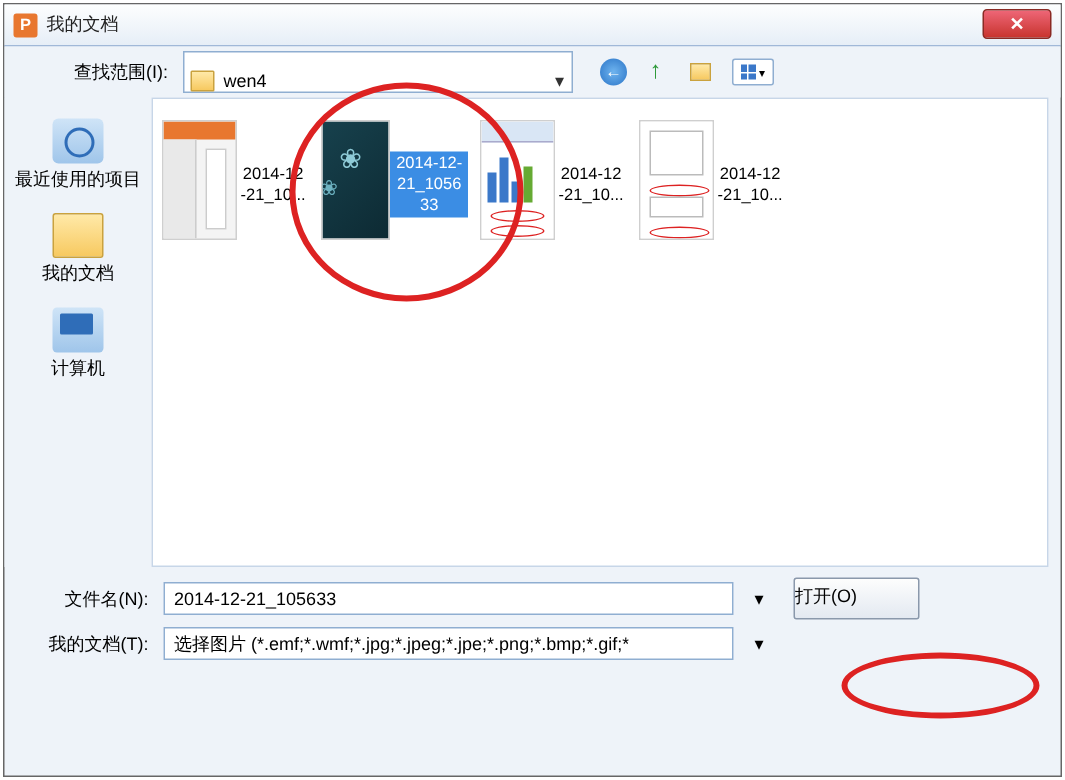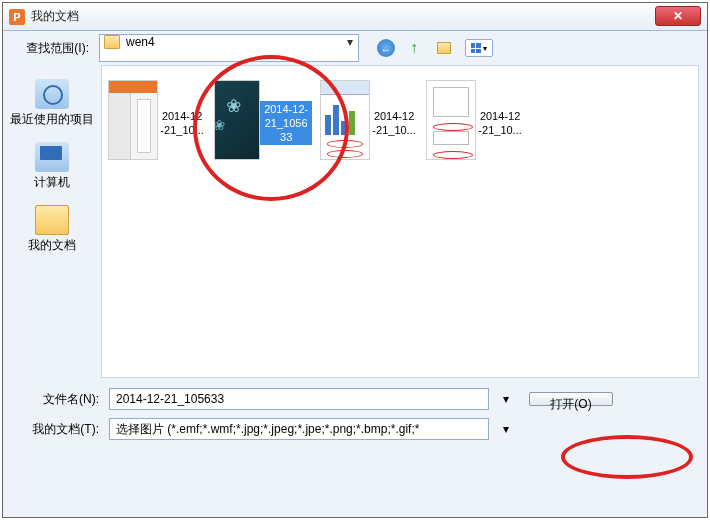--- a/index.html
+++ b/index.html
@@ -2,23 +2,23 @@
 <html><head>
 <meta charset="utf-8">
 <style>
 *{box-sizing:border-box;margin:0;padding:0;font-family:"Microsoft YaHei","SimSun",sans-serif;font-size:12px}
 body{background:#fff}
 .dialog{width:706px;height:516px;border:1px solid #666;position:relative;background:#eef3f9;margin:2px}
 .titlebar{height:28px;background:linear-gradient(#fdfefe,#e6eef7);display:flex;align-items:center;border-bottom:1px solid #a0b8d8}
 .titlebar .icon{width:16px;height:16px;margin:0 6px;background:#e8772f;border-radius:2px;display:flex;align-items:center;justify-content:center;color:#fff;font-weight:bold;font-size:11px}
 .titlebar .title{flex:1;color:#222}
 .closebtn{width:46px;height:20px;background:linear-gradient(#e67,#c8342e);border:1px solid #8a2a24;border-radius:3px;margin-right:6px;margin-top:-2px;display:flex;align-items:center;justify-content:center;color:#fff;font-weight:bold;cursor:pointer}
-.toolbar{height:34px;display:flex;align-items:center;padding:0 4px;background:#eef3f9}
+.toolbar{height:34px;display:flex;align-items:center;padding:0 27px;background:#eef3f9}
 .toolbar .lbl{width:82px;text-align:right;margin-right:10px}
-.pathbox{display:flex;align-items:flex-start;border:1px solid #8faed1;background:#fff;height:28px;width:260px}
+.pathbox{display:flex;align-items:flex-end;border:1px solid #8faed1;background:#fff;height:28px;width:260px}
 .pathbox .foldericon{width:16px;height:14px;margin:0 4px;background:linear-gradient(#ffe9a8,#f7c960);border:1px solid #caa23e;border-radius:1px}
 .pathbox .pathtext{flex:1;padding:0 2px}
 .pathbox .dd{width:16px;text-align:center;cursor:pointer;color:#333}
 .navicons{display:flex;align-items:center;margin-left:18px;gap:10px}
 .nav-i{width:18px;height:18px;display:flex;align-items:center;justify-content:center;cursor:pointer}
 .nav-back{background:radial-gradient(#6fb4ef,#2a74c7);border-radius:50%;color:#fff;font-size:11px}
 .nav-up{color:#2e9a3a;font-size:16px;font-weight:bold}
 .nav-new{width:22px}
 .nav-new span{display:inline-block;width:14px;height:12px;background:linear-gradient(#ffe9a8,#f7c960);border:1px solid #caa23e}
 .nav-view{border:1px solid #8faed1;border-radius:2px;width:28px;height:18px;display:flex;align-items:center;justify-content:center;background:#fff}
@@ -59,21 +59,21 @@
 .pv-chart .mid div{width:6px;background:#3b78c9}
 .pv-chart .mark{height:8px;margin:1px 6px;border:1px solid #d22;border-radius:50%}
 .pv-form{width:100%;height:100%;background:#fff;padding:6px}
 .pv-form .box{height:30px;border:1px solid #bbb;margin-bottom:6px}
 .pv-form .bmark{height:8px;width:40px;border:1px solid #d22;border-radius:50%;margin-left:auto}
 .bottom{padding:6px 14px 0 14px}
 .brow{display:flex;align-items:center;height:30px}
 .brow .blbl{width:82px;text-align:right;margin-right:10px}
 .brow .bfield{flex:1;height:22px;border:1px solid #8faed1;background:#fff;display:flex;align-items:center;padding:0 6px;margin-right:10px;max-width:380px}
 .brow .bdd{width:14px;text-align:center;cursor:pointer;margin-right:16px}
-.brow .bbtn{width:84px;height:14px;border:1px solid #8a98ab;background:linear-gradient(#fdfdfd,#e3e9f1);border-radius:2px;cursor:pointer;text-align:center;line-height:22px}
+.brow .bbtn{width:84px;height:28px;border:1px solid #8a98ab;background:linear-gradient(#fdfdfd,#e3e9f1);border-radius:2px;cursor:pointer;text-align:left;line-height:22px}
 </style>
 </head>
 <body>
 
 <div class="dialog">
 
   <div class="titlebar">
     <div class="icon">P</div>
     <div class="title">我的文档</div>
     <div class="closebtn">✕</div>
@@ -104,26 +104,26 @@
     </div>
   </div>
 
   <div class="body">
     <div class="places">
       <div class="place">
         <div class="pi pi-recent"></div>
         <div>最近使用的项目</div>
       </div>
       <div class="place">
+        <div class="pi pi-docs"></div>
+        <div>我的文档</div>
+      </div>
+      <div class="place">
         <div class="pi pi-comp"></div>
         <div>计算机</div>
-      </div>
-      <div class="place">
-        <div class="pi pi-docs"></div>
-        <div>我的文档</div>
       </div>
     </div>
 
     <div class="filepane">
       <div class="thumbs">
 
         <div class="thumb">
           <div class="timg">
             <div class="pv-ppt">
                 <div class="bar"></div>

